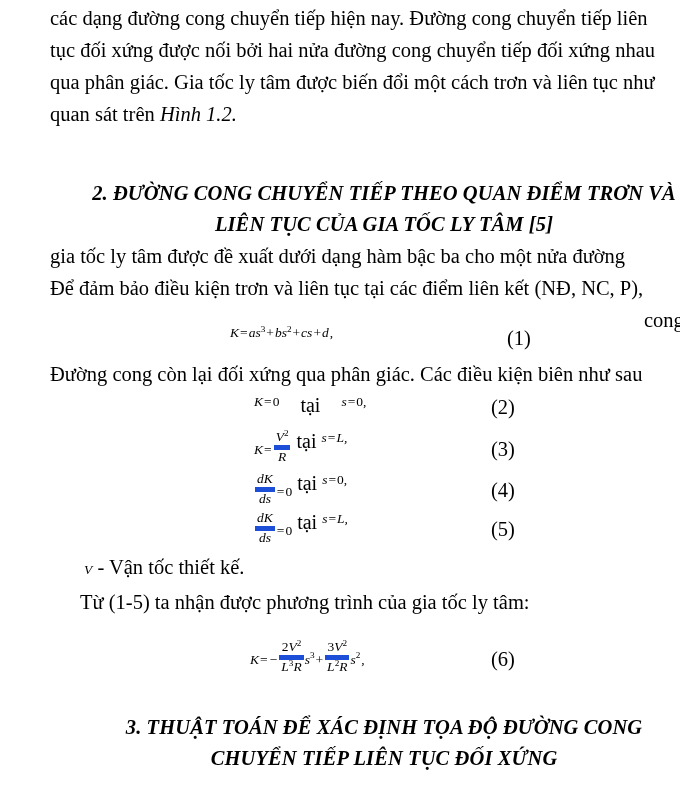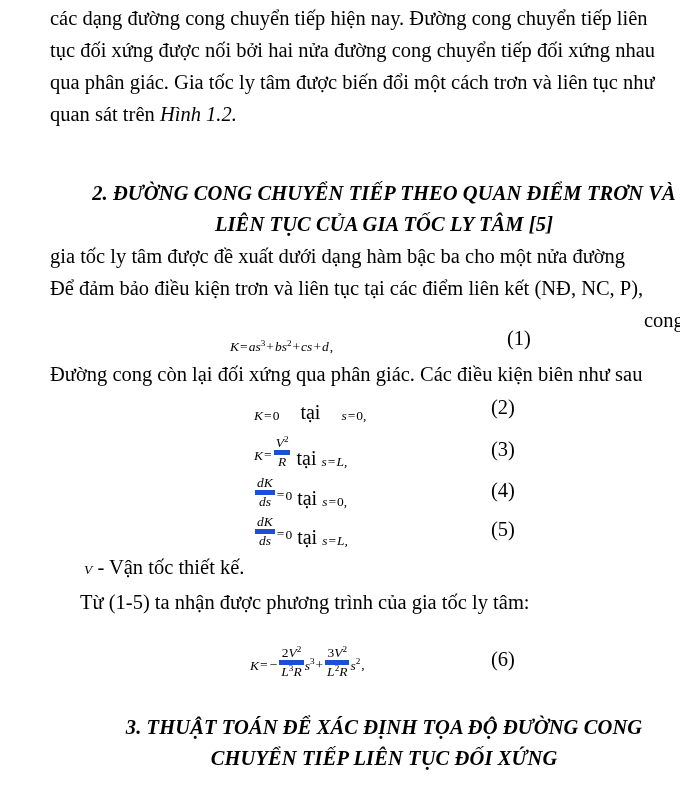--- a/index.html
+++ b/index.html
@@ -139,21 +139,21 @@
     width: 668px;
     left: 6px;
     height: 30px;
   }
   .eq-expr {
     position: absolute;
     left: 0;
     top: 0;
     height: 30px;
     display: flex;
-    align-items: flex-end;
+    align-items: flex-start;
   }
   .eq-num {
     position: absolute;
     font-size: 20.5px;
     font-family: "Liberation Serif", "DejaVu Serif", serif;
     top: 2px;
   }
 
   #eq-row-1 { top: 325px; }
   #eq-row-1 .eq-expr { left: 180px; }

